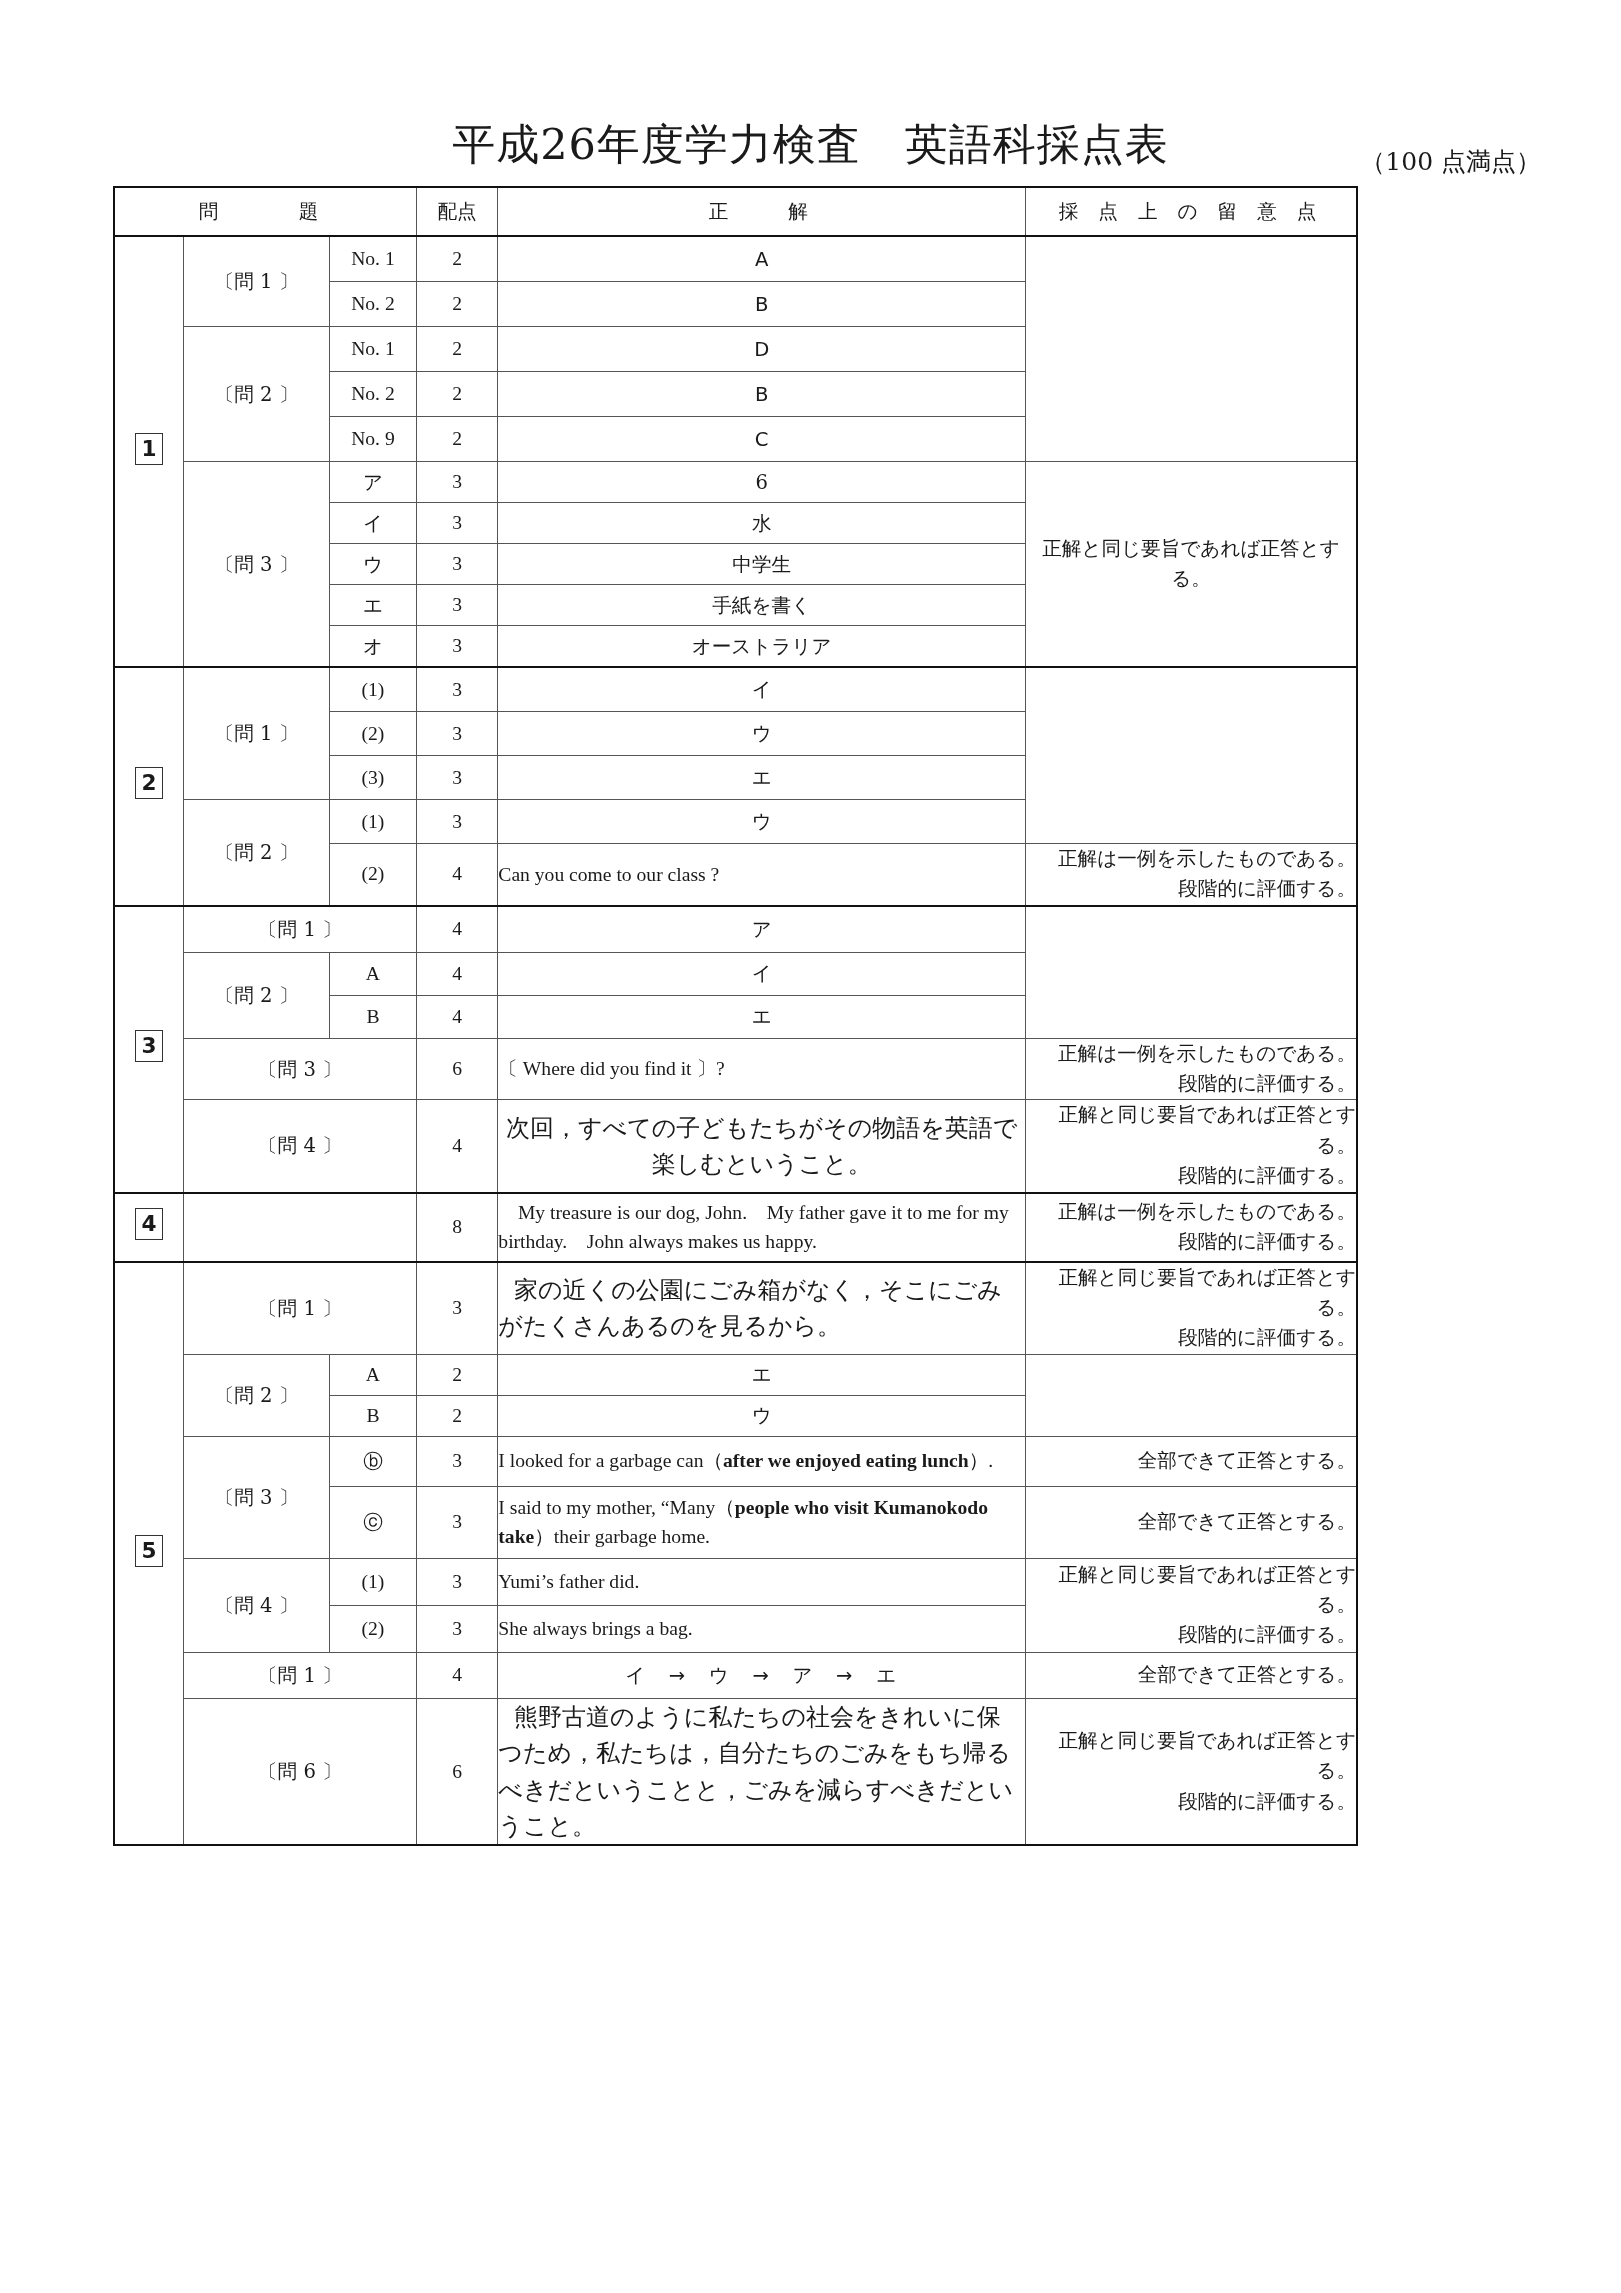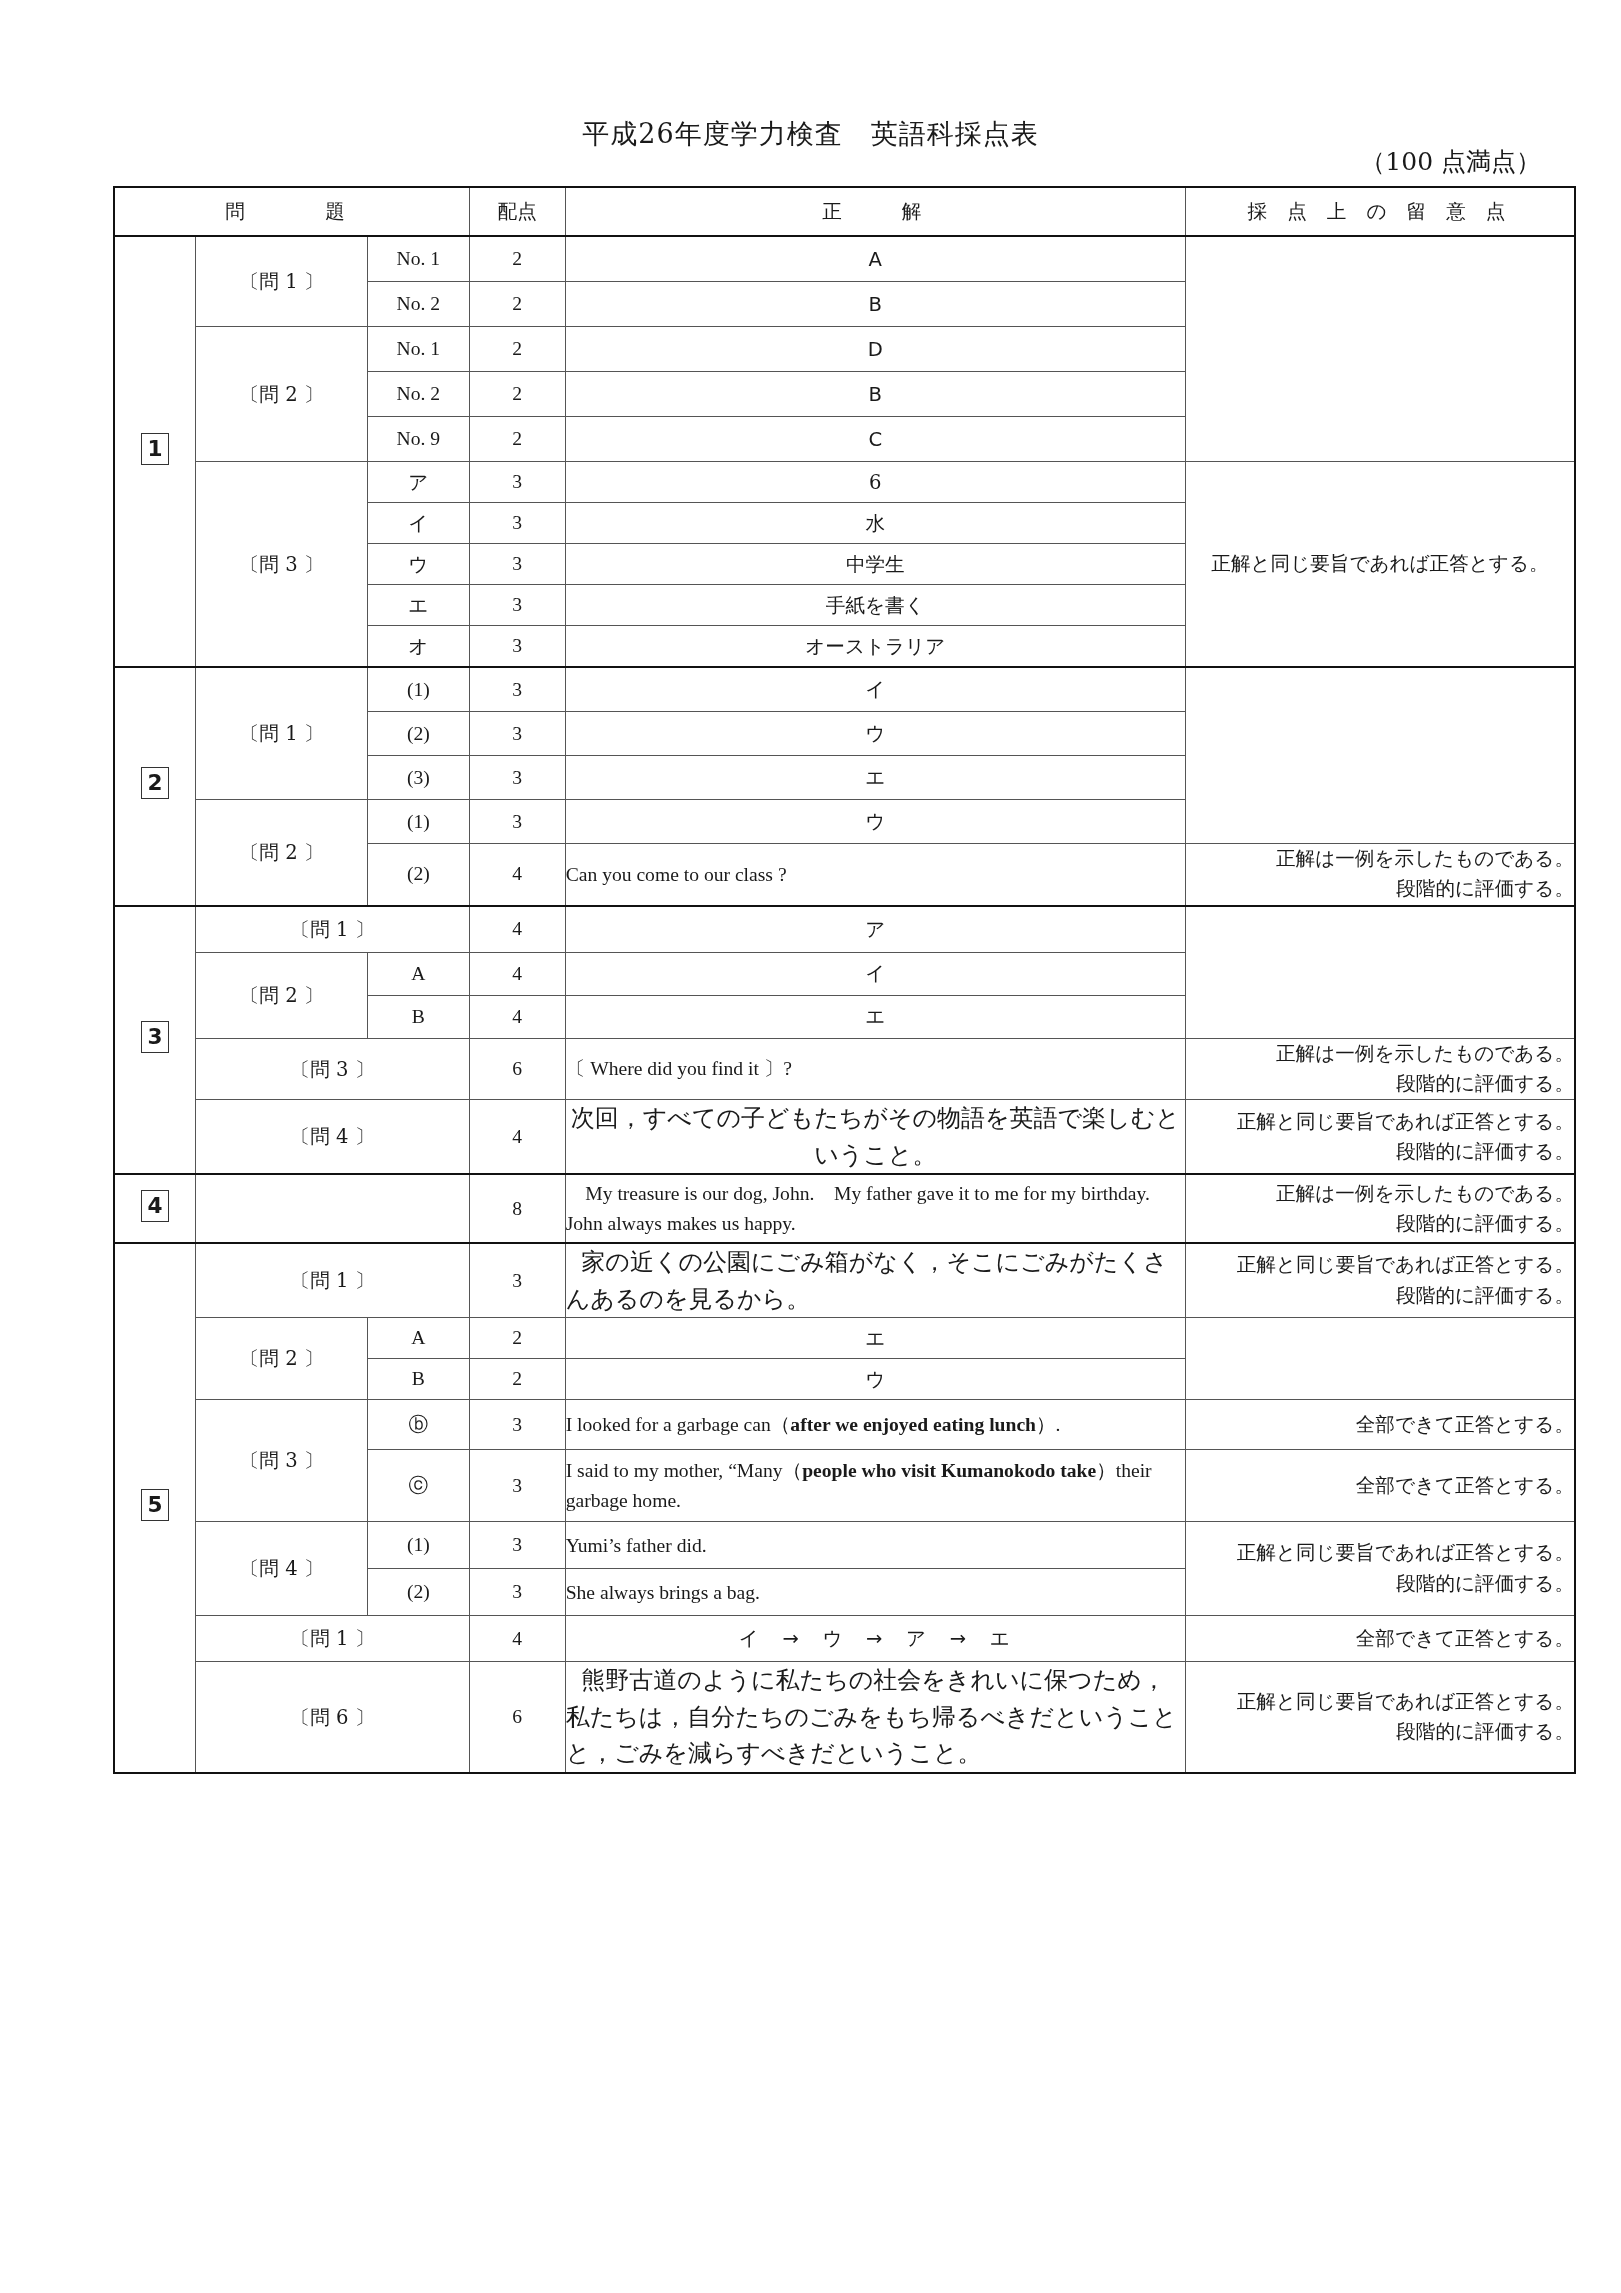--- a/index.html
+++ b/index.html
@@ -25,39 +25,39 @@
   
   .title-area {
     position: absolute;
     left: 0;
     top: 116px;
     width: 1621px;
     text-align: center;
   }
   .doc-title {
     display: inline-block;
-    font-size: 27px;
+    font-size: 43px;
     letter-spacing: 1px;
     font-weight: 500;
     font-family: "DejaVu Serif", "Liberation Serif", serif;
   }
   .max-score {
     position: absolute;
     right: 80px;
     top: 145px;
     font-size: 25px;
     font-family: "DejaVu Serif", "Liberation Serif", serif;
   }
 
   
   table.sheet {
     position: absolute;
     left: 113px;
     top: 186px;
-    width: 1463px;
+    width: 1245px;
     border-collapse: collapse;
     table-layout: fixed;
   }
   table.sheet td, table.sheet th {
     border: 1px solid #555;
     padding: 0;
     vertical-align: middle;
     font-weight: normal;
     font-size: 19.6px;
     background: #fff;

